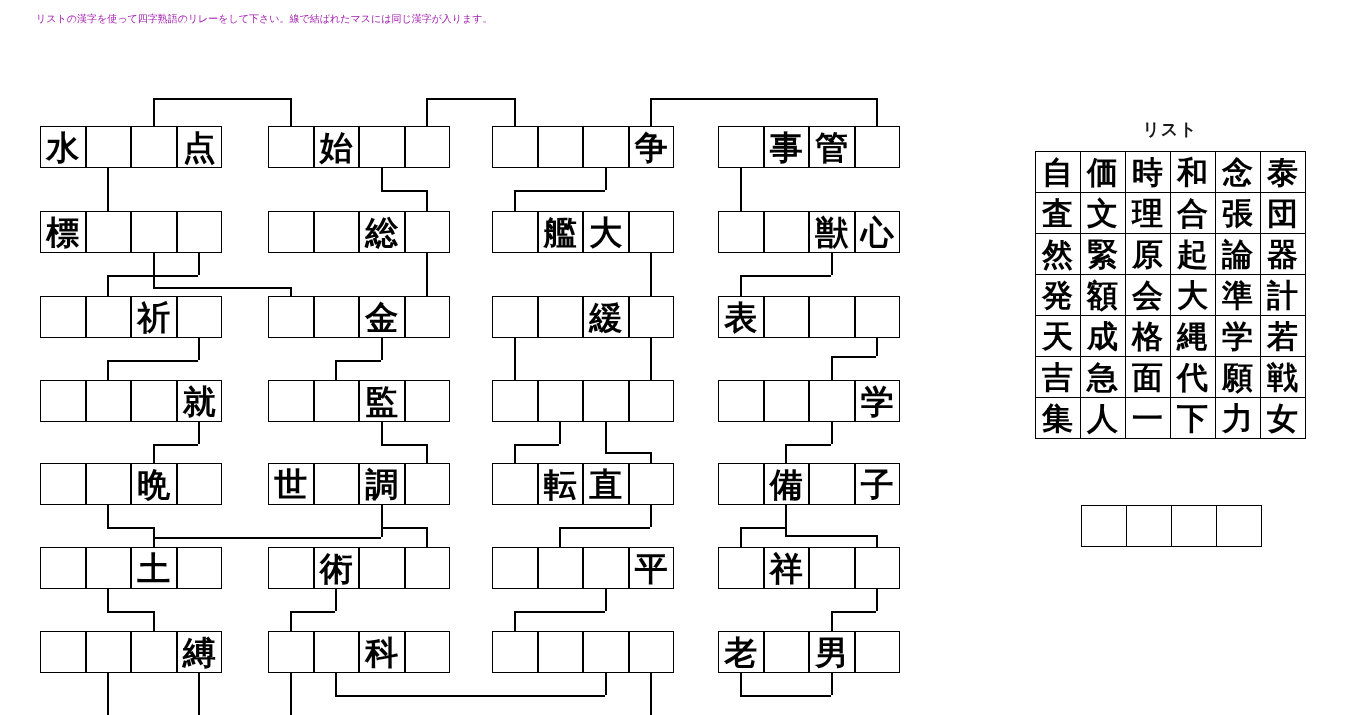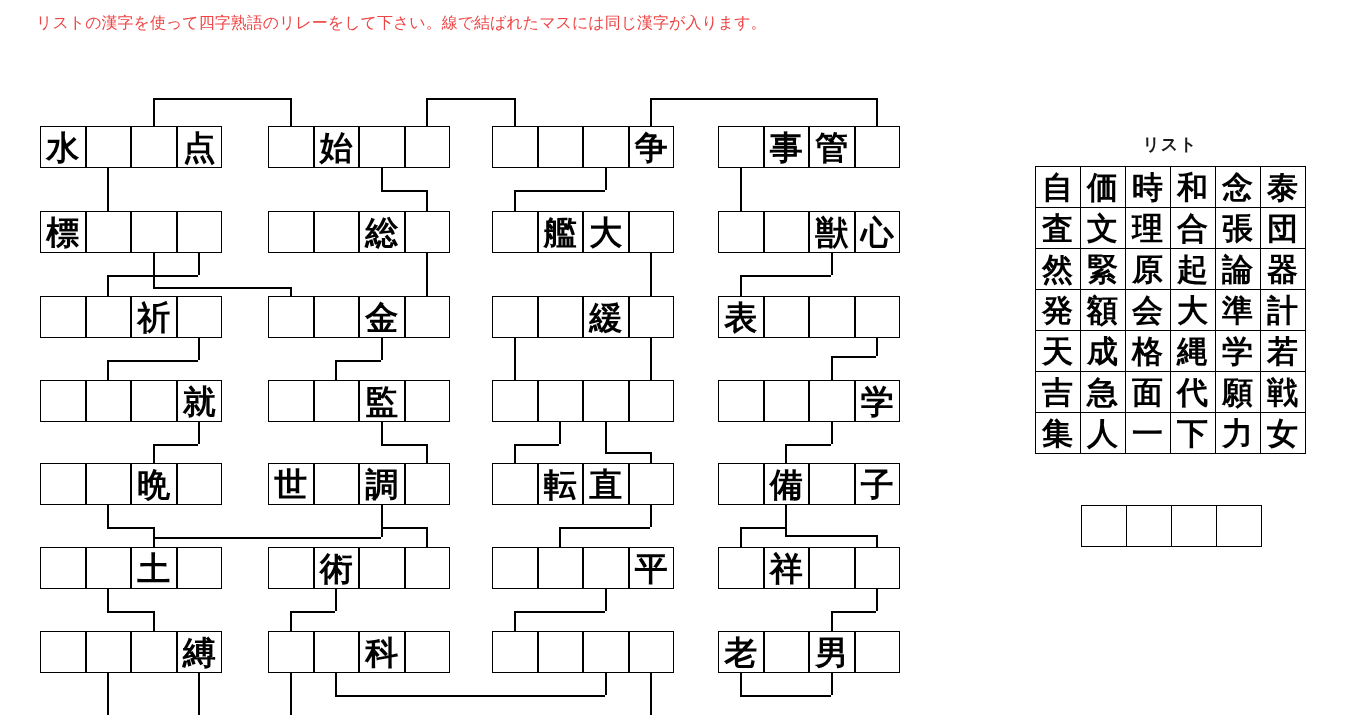--- a/index.html
+++ b/index.html
@@ -17,23 +17,23 @@
   }
 
   
   #instructions {
     position: absolute;
     left: 36px;
     top: 12px;
     width: 960px;
   }
   .instr-line {
-    font-size: 16px;
+    font-size: 10px;
     line-height: 1.35;
-    color: #ef4444;
+    color: #a21caf;
     white-space: nowrap;
   }
   .instr-line.second { margin-top: 23px; }
 
   
   #puzzle {
     position: absolute;
     left: 0;
     top: 0;
     width: 960px;
@@ -60,21 +60,21 @@
     position: absolute;
     background: #000000;
   }
   .conn.h { height: 2.4px; }
   .conn.v { width: 2.4px; }
 
   
   #list-panel {
     position: absolute;
     left: 1030px;
-    top: 133px;
+    top: 118px;
     width: 280px;
   }
   #list-title {
     text-align: center;
     font-size: 17px;
     font-weight: 700;
     letter-spacing: 1px;
     margin-bottom: 10px;
     color: #1a1a1a;
   }

